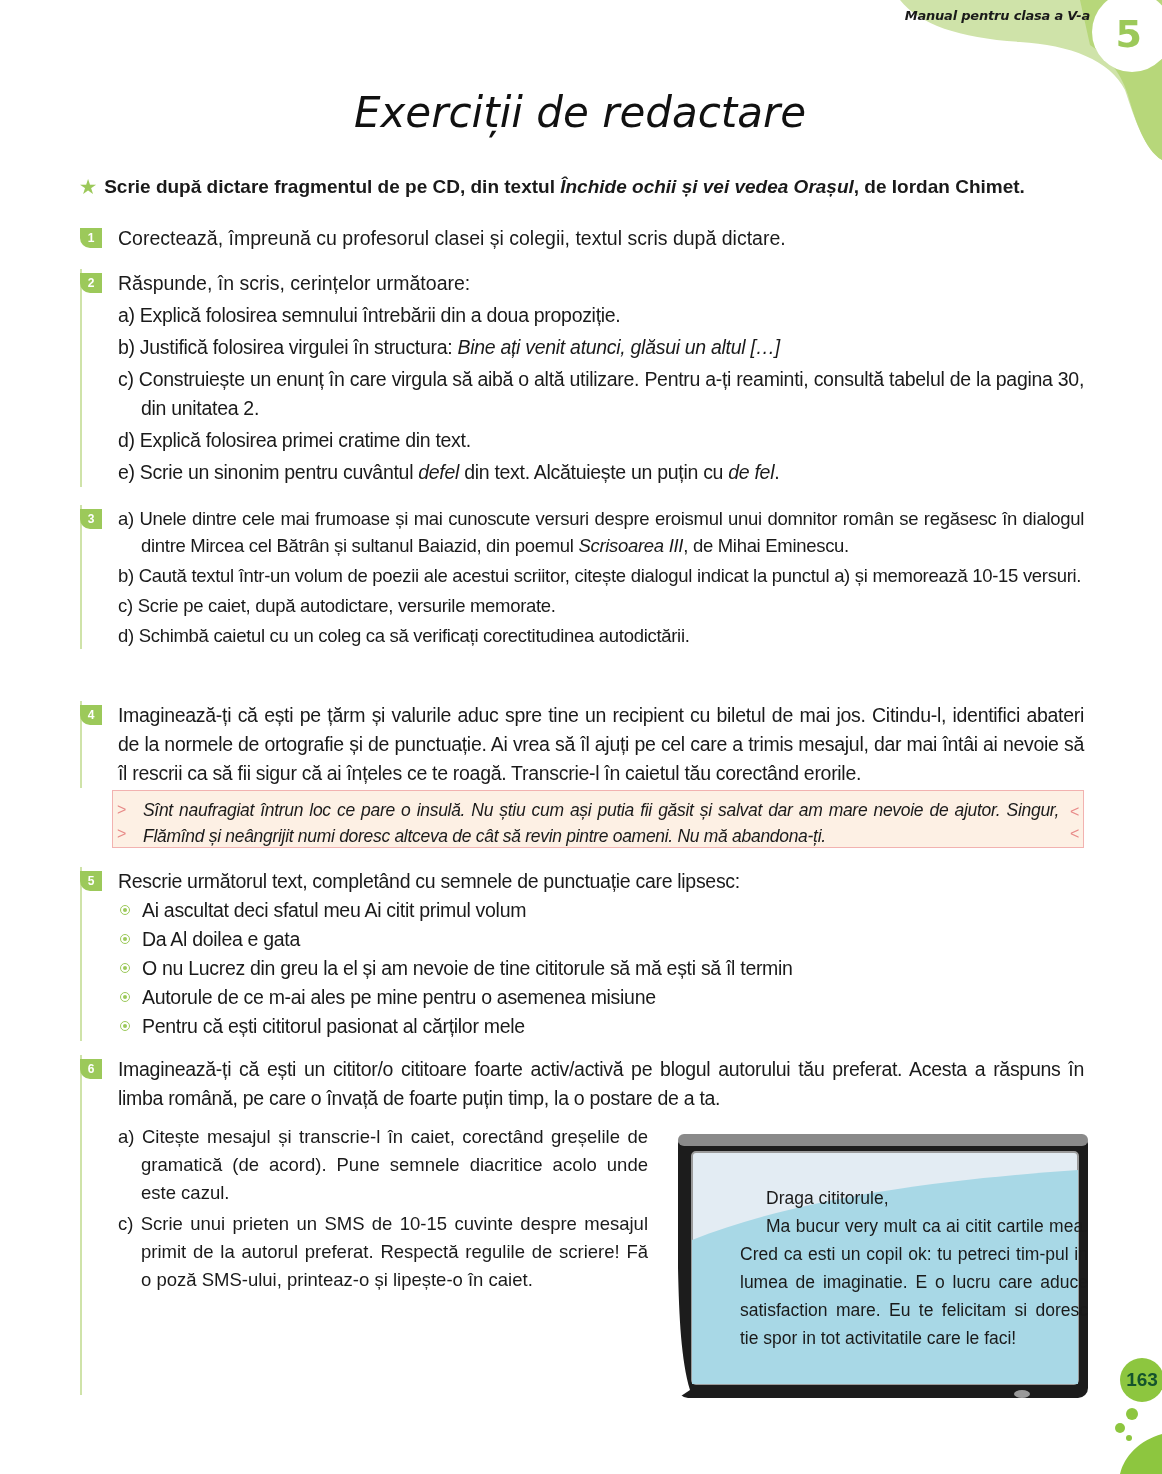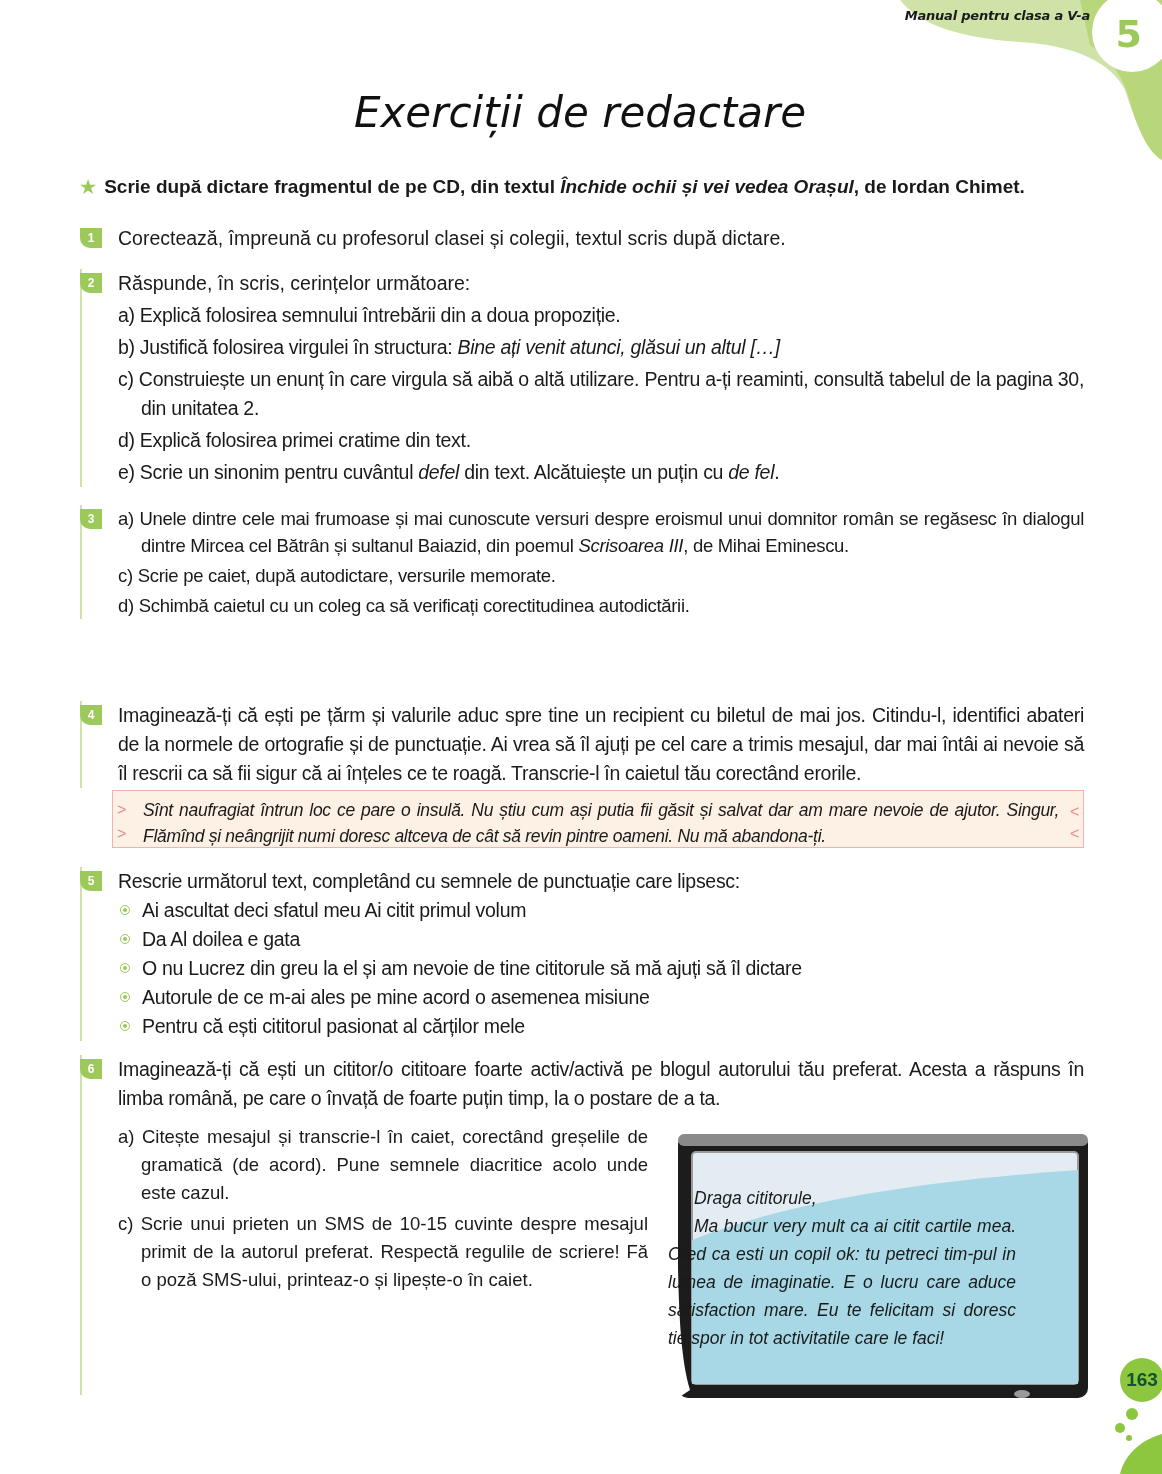--- a/index.html
+++ b/index.html
@@ -50,23 +50,22 @@
     border: 1px solid #9cc95a; box-sizing: border-box;
   }
   .bullet-list li .dot::after {
     content: ""; position: absolute; left: 2px; top: 2px; width: 4px; height: 4px; border-radius: 50%; background: #9cc95a;
   }
   .left-col { width: 530px; text-align: justify; }
   .tablet {
     position: absolute; left: 672px; top: 1130px; width: 420px; height: 272px;
   }
   .tablet-text {
-    position: absolute; left: 668px; top: 1184px; width: 348px; font-size: 17.5px; line-height: 28px;
+    position: absolute; left: 740px; top: 1184px; width: 348px; font-size: 17.5px; line-height: 28px;
     text-align: justify;
-    font-style: italic;
   }
   .tablet-text p { margin: 0; text-indent: 26px; }
   .page-num {
     position: absolute; left: 1110px; top: 1358px; width: 44px; height: 44px; border-radius: 50%;
     background: #8dc63f; color: #14532d; font-weight: bold; font-size: 19px; text-align: center; line-height: 44px; margin-left: 10px;
   }
 </style>
 </head>
 <body>
 
@@ -102,20 +101,21 @@
     <p class="sub">d) Explică folosirea primei cratime din text.</p>
     <p class="sub"><span>e) Scrie un sinonim pentru cuvântul </span><i>defel</i><span> din text. Alcătuiește un puțin cu </span><i>de fel</i><span>.</span></p>
   </div>
 </div>
 
 <div class="ex compact" style="top:505px; font-size:18.5px; line-height:27px;">
   <div class="rail"></div>
   <div class="badge">3</div>
   <div class="content">
     <p class="sub" style="text-align:justify;margin-top:0 !important;"><span>a) Unele dintre cele mai frumoase și mai cunoscute versuri despre eroismul unui domnitor român se regăsesc în dialogul dintre Mircea cel Bătrân și sultanul Baiazid, din poemul </span><i>Scrisoarea III</i><span>, de Mihai Eminescu.</span></p>
+    <p class="sub" style="text-align:justify;">b) Caută textul într-un volum de poezii ale acestui scriitor, citește dialogul indicat la punctul a) și memorează 10-15 versuri.</p>
     <p class="sub">c) Scrie pe caiet, după autodictare, versurile memorate.</p>
     <p class="sub">d) Schimbă caietul cu un coleg ca să verificați corectitudinea autodictării.</p>
   </div>
 </div>
 
 <div class="ex compact" style="top:701px;">
   <div class="rail"></div>
   <div class="badge">4</div>
   <div class="content">
       <p style="text-align:justify;">Imaginează-ți că ești pe țărm și valurile aduc spre tine un recipient cu biletul  de mai jos. Citindu-l, identifici abateri de la normele de ortografie și de punctuație. Ai vrea să îl ajuți pe cel care a trimis mesajul, dar mai întâi ai nevoie să îl rescrii ca să fii sigur că ai înțeles ce te roagă. Transcrie-l în caietul tău corectând erorile.</p>
@@ -130,22 +130,22 @@
 </div>
 
 <div class="ex compact" style="top:867px;">
   <div class="rail"></div>
   <div class="badge">5</div>
   <div class="content">
     <p>Rescrie următorul text, completând cu semnele de punctuație care lipsesc:</p>
     <ul class="bullet-list">
       <li><span class="dot"></span><span>Ai ascultat deci sfatul meu Ai citit primul volum</span></li>
       <li><span class="dot"></span><span>Da Al doilea e gata</span></li>
-      <li><span class="dot"></span><span>O nu Lucrez din greu la el și am nevoie de tine cititorule să mă ajuți să îl dictare</span></li>
-      <li><span class="dot"></span><span>Autorule de ce m-ai ales pe mine acord o asemenea misiune</span></li>
+      <li><span class="dot"></span><span>O nu Lucrez din greu la el și am nevoie de tine cititorule să mă ești să îl termin</span></li>
+      <li><span class="dot"></span><span>Autorule de ce m-ai ales pe mine pentru o asemenea misiune</span></li>
       <li><span class="dot"></span><span>Pentru că ești cititorul pasionat al cărților mele</span></li>
     </ul>
   </div>
 </div>
 
 <div class="ex compact" style="top:1055px; height:340px;">
   <div class="rail"></div>
   <div class="badge">6</div>
   <div class="content">
     <p style="text-align:justify;">Imaginează-ți că ești un cititor/o cititoare foarte activ/activă pe blogul autorului tău preferat. Acesta a răspuns în limba română, pe care o învață de foarte puțin timp, la o postare de a ta.</p>

